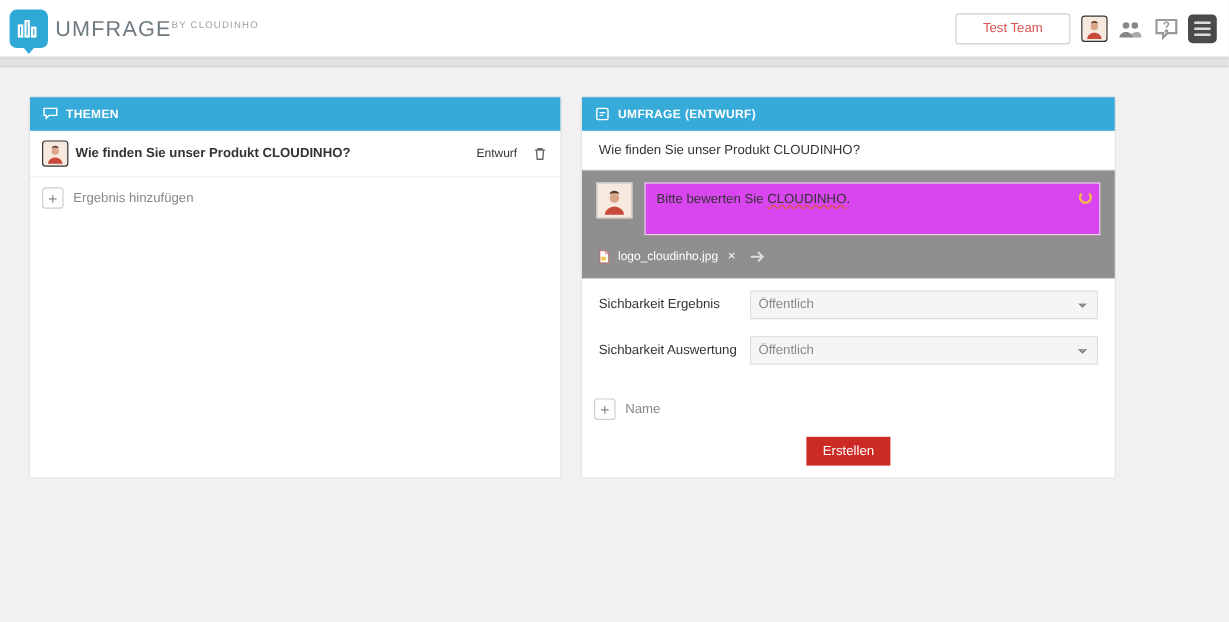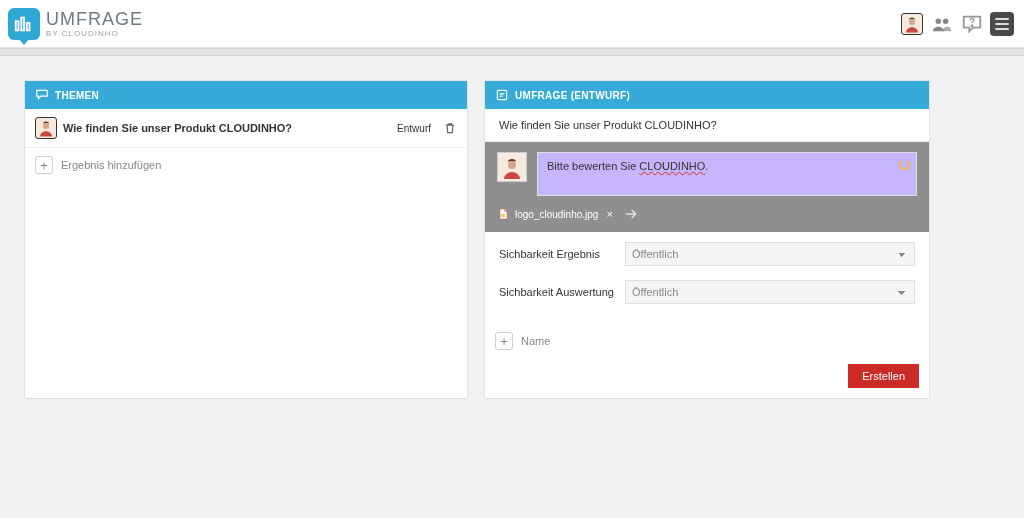--- a/index.html
+++ b/index.html
@@ -2,21 +2,21 @@
 <html><head>
 <meta charset="utf-8">
 <style>
   *{box-sizing:border-box;margin:0;padding:0;font-family:Arial,Helvetica,sans-serif}
   body{background:#f1f1f1;width:1024px;height:518px;overflow:hidden}
   .topbar{height:48px;background:#fff;border-bottom:1px solid #e5e5e5;display:flex;align-items:center;padding:0 10px 0 8px}
   .logo-group{display:flex;align-items:center;gap:6px}
   .logo-badge{width:32px;height:32px;background:#2fa8d6;border-radius:6px;position:relative;display:flex;align-items:center;justify-content:center}
   .logo-badge svg{width:22px;height:22px}
   .logo-badge::after{content:"";position:absolute;bottom:-5px;left:11px;border-left:5px solid transparent;border-right:5px solid transparent;border-top:6px solid #2fa8d6}
-  .brand{display:flex;flex-direction:column;line-height:1}
+  .brand{display:flex;flex-direction:row;line-height:1}
   .brand-title{font-size:18px;font-weight:300;color:#6f7a80;letter-spacing:1px}
   .brand-sub{font-size:8px;color:#9aa3a8;letter-spacing:1px;margin-top:2px}
   .spacer{flex:1}
   .team-btn{height:26px;border:1px solid #d0d0d0;border-radius:3px;background:#fff;padding:0 22px;font-size:11px;color:#d9534f;display:flex;align-items:center;cursor:pointer}
   .hdr-icons{display:flex;align-items:center;gap:6px;margin-left:8px}
   .hdr-ico{width:24px;height:24px;border-radius:3px;display:flex;align-items:center;justify-content:center;color:#777;cursor:pointer}
   .avatar-sm{width:22px;height:22px;border:1px solid #333;border-radius:3px;background:#f8e9df;overflow:hidden;display:flex;align-items:flex-end;justify-content:center}
   .avatar-sm svg{width:18px;height:18px}
   .menu-box{width:24px;height:24px;border-radius:4px;background:#4a4a4a;display:flex;flex-direction:column;justify-content:center;align-items:center;gap:3px}
   .menu-box span{width:14px;height:2px;background:#ddd;border-radius:1px}
@@ -32,54 +32,55 @@
   .draft-label{font-size:10px;font-weight:normal;color:#333;margin-right:6px}
   .trash{width:14px;height:14px;cursor:pointer}
   .add-row{display:flex;align-items:center;gap:8px;padding:8px 10px}
   .plus-btn{width:18px;height:18px;border:1px solid #cfcfcf;border-radius:3px;display:flex;align-items:center;justify-content:center;color:#888;cursor:pointer;font-size:13px}
   .add-label{font-size:11px;color:#888}
   .question-line{padding:10px 14px;border-bottom:1px solid #eee;font-size:11px;color:#333}
   .compose{background:#8f8f8f;padding:10px 12px 10px 12px}
   .compose-row{display:flex;gap:10px;align-items:flex-start}
   .avatar-md{width:30px;height:30px;border:1px solid #ccc;background:#f8e9df;display:flex;align-items:flex-end;justify-content:center}
   .avatar-md svg{width:24px;height:24px}
-  .compose-input{flex:1;height:44px;background:#c4b5fd;border:1px solid #ddd;padding:7px 22px 7px 9px;font-size:11px;color:#333;position:relative}
+  .compose-input{flex:1;height:44px;background:#d946ef;border:1px solid #ddd;padding:7px 22px 7px 9px;font-size:11px;color:#333;position:relative}
   .compose-input .under{text-decoration:underline;text-decoration-style:wavy;text-decoration-color:#d9534f}
   .pending{position:absolute;right:6px;top:6px;width:11px;height:11px;border:2px solid #f0b74c;border-radius:50%;border-top-color:transparent}
   .attach-row{display:flex;align-items:center;gap:6px;margin-top:10px}
   .file-ico{width:12px;height:14px}
   .attach-name{font-size:10px;color:#fff}
   .attach-x{color:#fff;font-size:11px;cursor:pointer;padding:0 2px}
   .send-arrow{width:20px;height:16px;cursor:pointer}
   .fieldset{padding:10px 14px}
   .field-row{display:flex;align-items:center;margin-bottom:14px}
   .field-label{width:126px;font-size:11px;color:#333}
   .select{flex:1;height:24px;background:#f5f5f5;border:1px solid #e0e0e0;font-size:11px;color:#888;padding:0 6px;appearance:none;-webkit-appearance:none;cursor:pointer;background-image:linear-gradient(45deg,transparent 50%,#888 50%),linear-gradient(135deg,#888 50%,transparent 50%);background-position:calc(100% - 12px) 10px,calc(100% - 8px) 10px;background-size:4px 4px,4px 4px;background-repeat:no-repeat}
   .name-row{display:flex;align-items:center;gap:8px;padding:4px 10px}
-  .footer{display:flex;justify-content:flex-end;padding:10px 10px 10px 10px}
+  .footer{display:flex;justify-content:center;padding:10px 10px 10px 10px}
   .create-btn{background:#cc2a24;color:#fff;border:none;font-size:11px;padding:6px 14px;cursor:pointer}
 </style>
 </head>
 <body>
 
 <div class="topbar">
   <div class="logo-group">
     <div class="logo-badge">
       <svg viewBox="0 0 24 24" fill="none" stroke="#fff" stroke-width="2">
           <rect x="3" y="9" width="3" height="10"></rect>
           <rect x="9" y="5" width="3" height="14"></rect>
           <rect x="15" y="11" width="3" height="8"></rect>
         </svg>
     </div>
     <div class="brand">
       <div class="brand-title">UMFRAGE</div>
       <div class="brand-sub">BY CLOUDINHO</div>
     </div>
   </div>
   <div class="spacer"></div>
+  <div class="team-btn">Test Team</div>
   <div class="hdr-icons">
     <div class="hdr-ico">
       <div class="avatar-sm">
           <svg viewBox="0 0 24 24">
             <circle cx="12" cy="8" r="4" fill="#d9a58a"></circle>
             <path d="M4 22c0-4 4-7 8-7s8 3 8 7" fill="#c94a3b"></path>
             <path d="M8 5c0-2 2-3 4-3s4 1 4 3c0 0-1-1-4-1s-4 1-4 1" fill="#5a3a28"></path>
           </svg>
         </div>
     </div>

